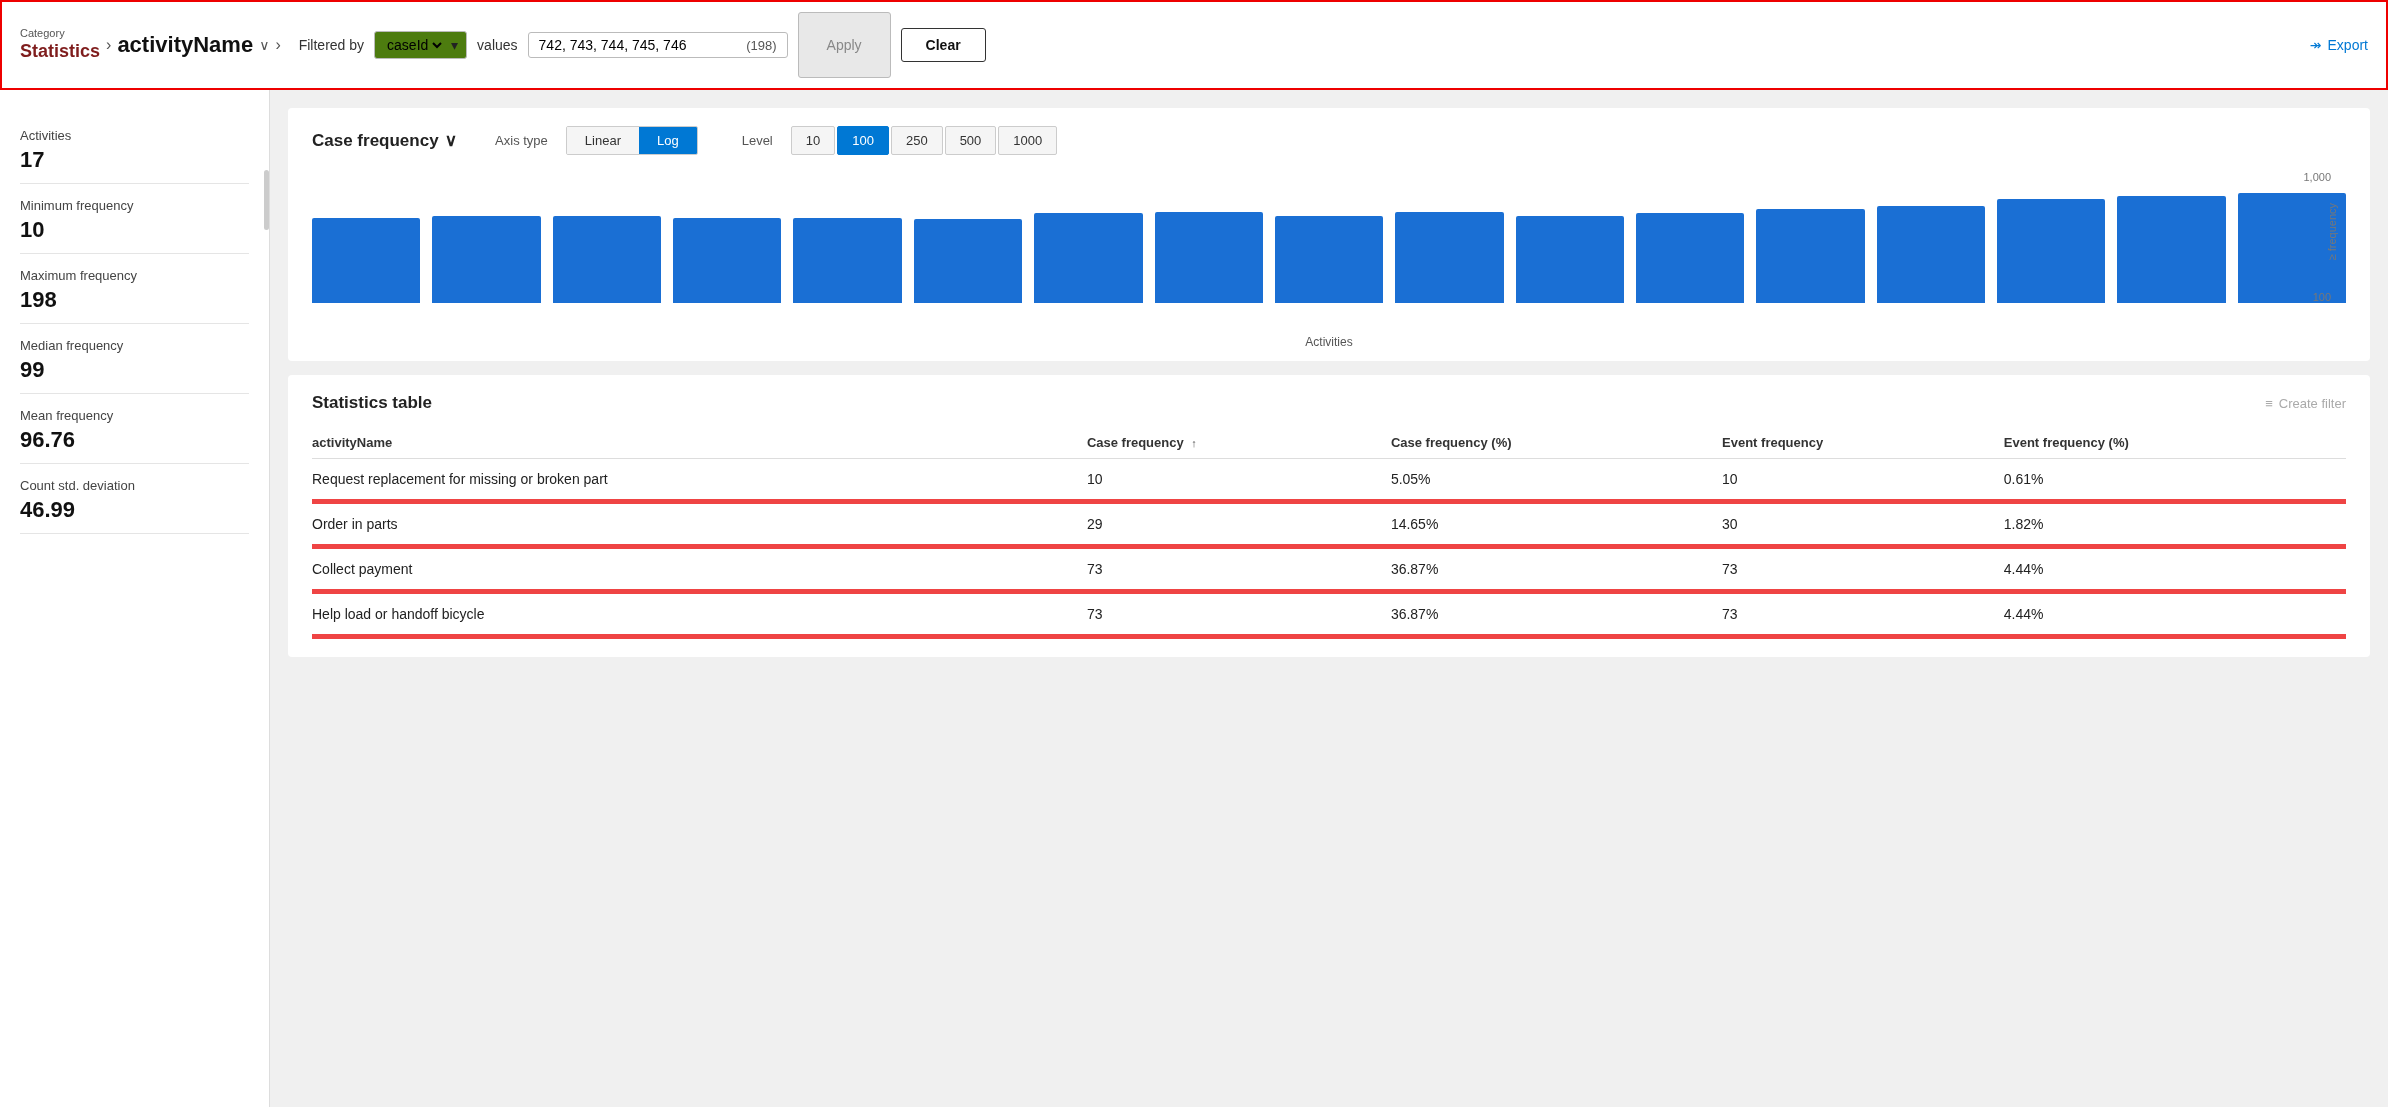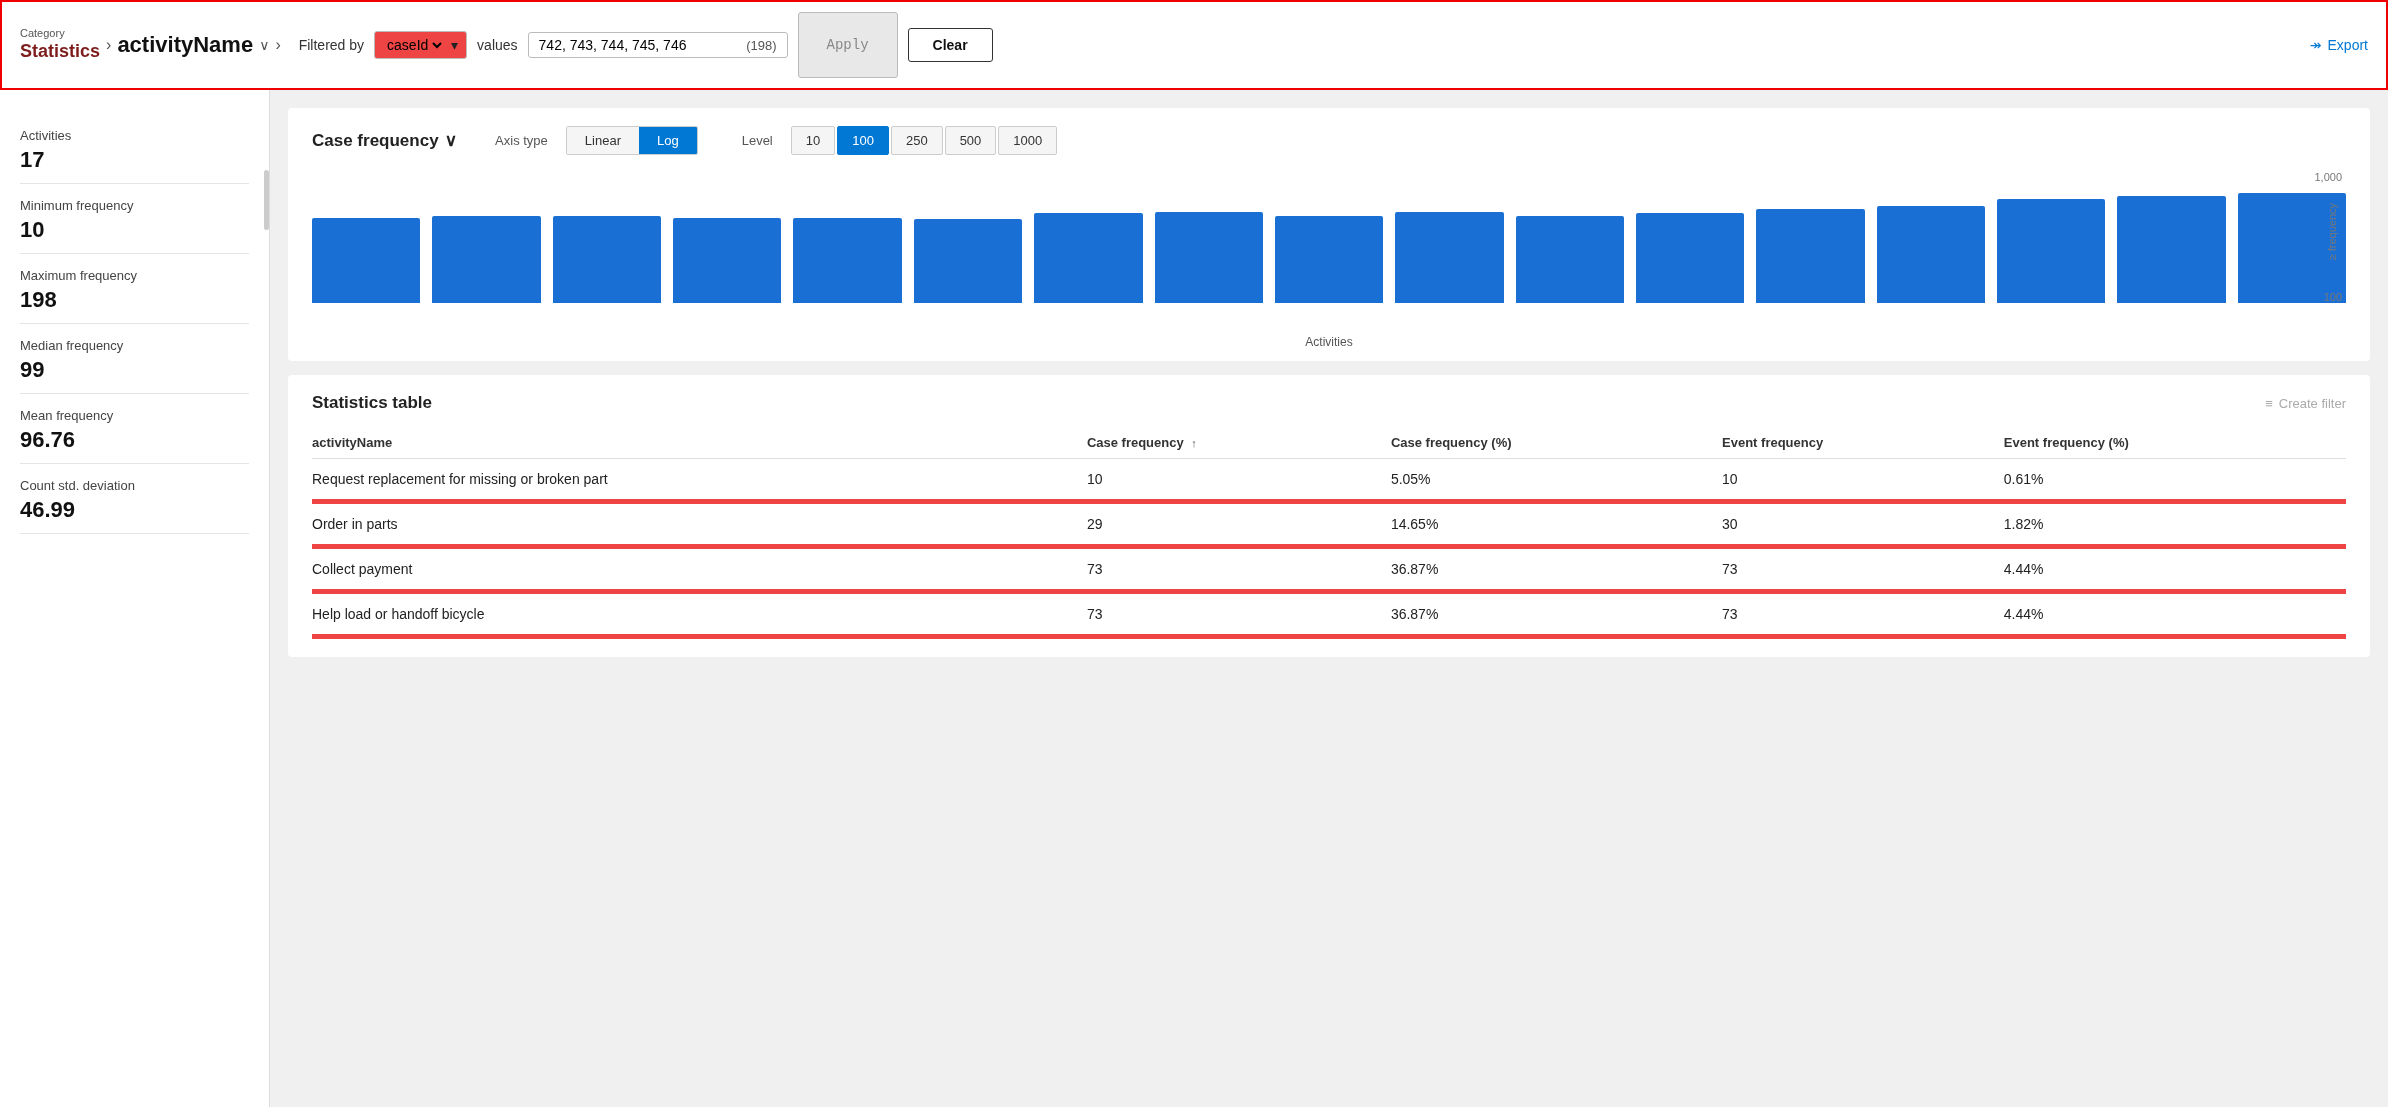--- a/index.html
+++ b/index.html
@@ -25,21 +25,21 @@
     .bc-chevron { font-size: 16px; color: #555; }
     .bc-activity { font-size: 22px; font-weight: 700; color: #111; }
     .bc-dropdown { font-size: 14px; color: #555; cursor: pointer; }
     .filtered-by { font-size: 14px; color: #333; margin-left: 8px; }
     .select-wrap {
       display: flex;
       align-items: center;
       border: 1px solid #bbb;
       border-radius: 3px;
       padding: 4px 8px;
-      background: #ef4444;
+      background: #4d7c0f;
       cursor: pointer;
       gap: 6px;
     }
     .select-wrap select {
       border: none;
       outline: none;
       font-size: 14px;
       background: transparent;
       cursor: pointer;
     }
@@ -57,21 +57,20 @@
     .values-input { border: none; outline: none; font-size: 14px; flex: 1; }
     .values-count { font-size: 13px; color: #555; white-space: nowrap; }
     .apply-btn {
       padding: 24px 28px;
       background: #e8e8e8;
       border: 1px solid #bbb;
       border-radius: 3px;
       font-size: 14px;
       color: #888;
       cursor: pointer;
-      font-family: Liberation Mono, monospace;
     }
     .clear-btn {
       padding: 8px 24px;
       background: #fff;
       border: 1.5px solid #333;
       border-radius: 3px;
       font-size: 14px;
       font-weight: 600;
       color: #111;
       cursor: pointer;
@@ -216,21 +215,21 @@
     .chart-y-axis {
       display: flex;
       flex-direction: column;
       justify-content: space-between;
       height: calc(100% - 28px);
       width: 60px;
       position: absolute;
       right: 0;
       top: 0;
       align-items: flex-end;
-      padding-right: 4px;
+      padding-right: 15px;
     }
     .y-label { font-size: 11px; color: #777; }
     .x-axis-center {
       text-align: center;
       font-size: 12px;
       color: #555;
       margin-top: 2px;
     }
 
     

